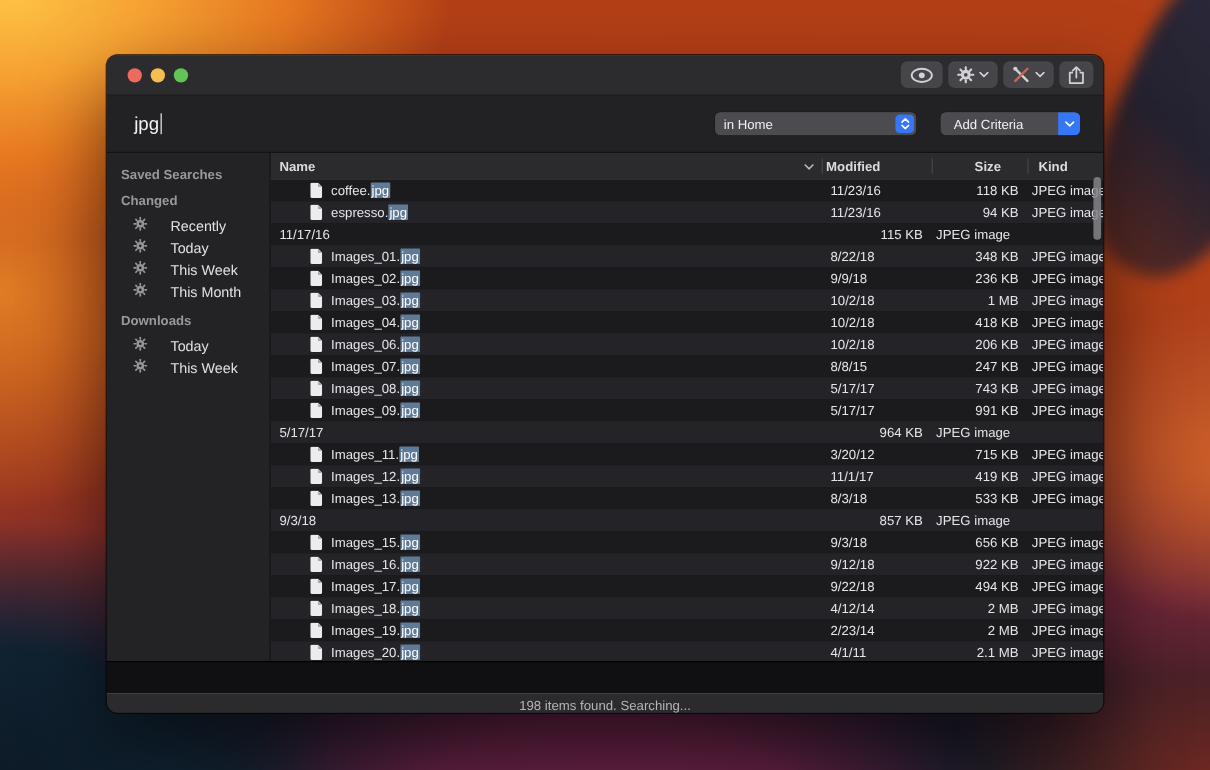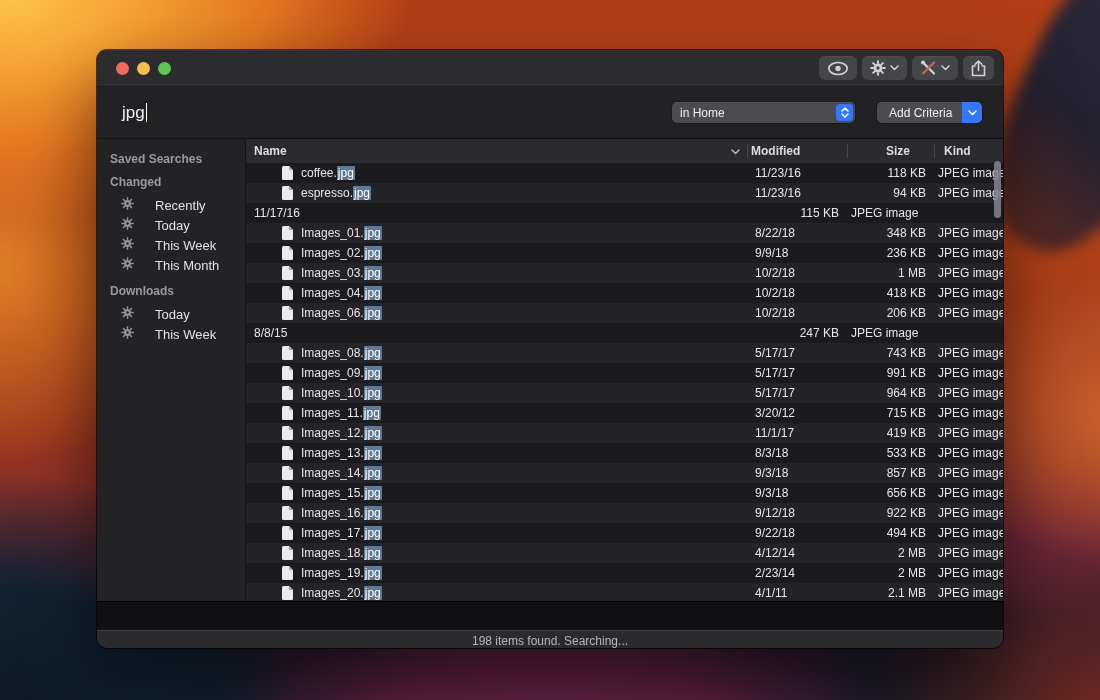--- a/index.html
+++ b/index.html
@@ -43,21 +43,21 @@
   .searchrow{height:51px;background:#222225;display:flex;align-items:center;
     border-bottom:1px solid #121214;}
   .query{margin-left:25px;font-size:17px;color:#f2f2f4;display:flex;align-items:center;flex:1;}
   .caret{display:inline-block;width:1.5px;height:19px;background:#fff;margin-left:1px;}
   .scope{width:183px;height:21px;background:#4b4b50;border-radius:5px;display:flex;
     align-items:center;font-size:12px;color:#f0f0f2;margin-right:22px;
     box-shadow:inset 0 .5px 0 rgba(255,255,255,.12), 0 0 0 .5px rgba(0,0,0,.4);}
   .scope .lbl{margin-left:8px;flex:1;}
   .stepper{width:17px;height:17px;border-radius:4px;margin-right:2px;display:flex;
     flex-direction:column;align-items:center;justify-content:center;gap:1px;}
-  .addcrit{width:105px;height:21px;background:#4b4b50;border-radius:5px;display:flex;
+  .addcrit{width:127px;height:21px;background:#4b4b50;border-radius:5px;display:flex;
     align-items:center;font-size:12px;color:#f0f0f2;margin-right:21px;overflow:hidden;
     box-shadow:inset 0 .5px 0 rgba(255,255,255,.12), 0 0 0 .5px rgba(0,0,0,.4);}
   .addcrit .lbl{margin-left:12px;flex:1;}
   .dd{width:20px;align-self:stretch;display:flex;align-items:center;justify-content:center;
     border-radius:0 5px 5px 0;}
 
   
   .content{display:flex;height:462px;}
   .sidebar{width:149px;background:#232326;border-right:1px solid #141416;
     font-size:12px;flex-shrink:0;padding-top:13px;box-sizing:border-box;}
@@ -407,20 +407,24 @@
             <div class="row lighter">
     <div class="cell namecell">
       <span class="ficon"></span>
       <span class="fname"><span class="pre">Images_06.</span><span class="hl" style="background: rgb(94, 122, 150);">jpg</span></span>
     </div>
     <div class="cell fmod">10/2/18</div>
     <div class="cell fsize">206 KB</div>
     <div class="cell fkind">JPEG image</div>
   </div>
             <div class="row darker">
+    <div class="cell namecell">
+      <span class="ficon"></span>
+      <span class="fname"><span class="pre">Images_07.</span><span class="hl" style="background: rgb(94, 122, 150);">jpg</span></span>
+    </div>
     <div class="cell fmod">8/8/15</div>
     <div class="cell fsize">247 KB</div>
     <div class="cell fkind">JPEG image</div>
   </div>
             <div class="row lighter">
     <div class="cell namecell">
       <span class="ficon"></span>
       <span class="fname"><span class="pre">Images_08.</span><span class="hl" style="background: rgb(94, 122, 150);">jpg</span></span>
     </div>
     <div class="cell fmod">5/17/17</div>
@@ -430,24 +434,20 @@
             <div class="row darker">
     <div class="cell namecell">
       <span class="ficon"></span>
       <span class="fname"><span class="pre">Images_09.</span><span class="hl" style="background: rgb(94, 122, 150);">jpg</span></span>
     </div>
     <div class="cell fmod">5/17/17</div>
     <div class="cell fsize">991 KB</div>
     <div class="cell fkind">JPEG image</div>
   </div>
             <div class="row lighter">
-    <div class="cell namecell">
-      <span class="ficon"></span>
-      <span class="fname"><span class="pre">Images_10.</span><span class="hl" style="background: rgb(94, 122, 150);">jpg</span></span>
-    </div>
     <div class="cell fmod">5/17/17</div>
     <div class="cell fsize">964 KB</div>
     <div class="cell fkind">JPEG image</div>
   </div>
             <div class="row darker">
     <div class="cell namecell">
       <span class="ficon"></span>
       <span class="fname"><span class="pre">Images_11.</span><span class="hl" style="background: rgb(94, 122, 150);">jpg</span></span>
     </div>
     <div class="cell fmod">3/20/12</div>
@@ -466,24 +466,20 @@
             <div class="row darker">
     <div class="cell namecell">
       <span class="ficon"></span>
       <span class="fname"><span class="pre">Images_13.</span><span class="hl" style="background: rgb(94, 122, 150);">jpg</span></span>
     </div>
     <div class="cell fmod">8/3/18</div>
     <div class="cell fsize">533 KB</div>
     <div class="cell fkind">JPEG image</div>
   </div>
             <div class="row lighter">
-    <div class="cell namecell">
-      <span class="ficon"></span>
-      <span class="fname"><span class="pre">Images_14.</span><span class="hl" style="background: rgb(94, 122, 150);">jpg</span></span>
-    </div>
     <div class="cell fmod">9/3/18</div>
     <div class="cell fsize">857 KB</div>
     <div class="cell fkind">JPEG image</div>
   </div>
             <div class="row darker">
     <div class="cell namecell">
       <span class="ficon"></span>
       <span class="fname"><span class="pre">Images_15.</span><span class="hl" style="background: rgb(94, 122, 150);">jpg</span></span>
     </div>
     <div class="cell fmod">9/3/18</div>

